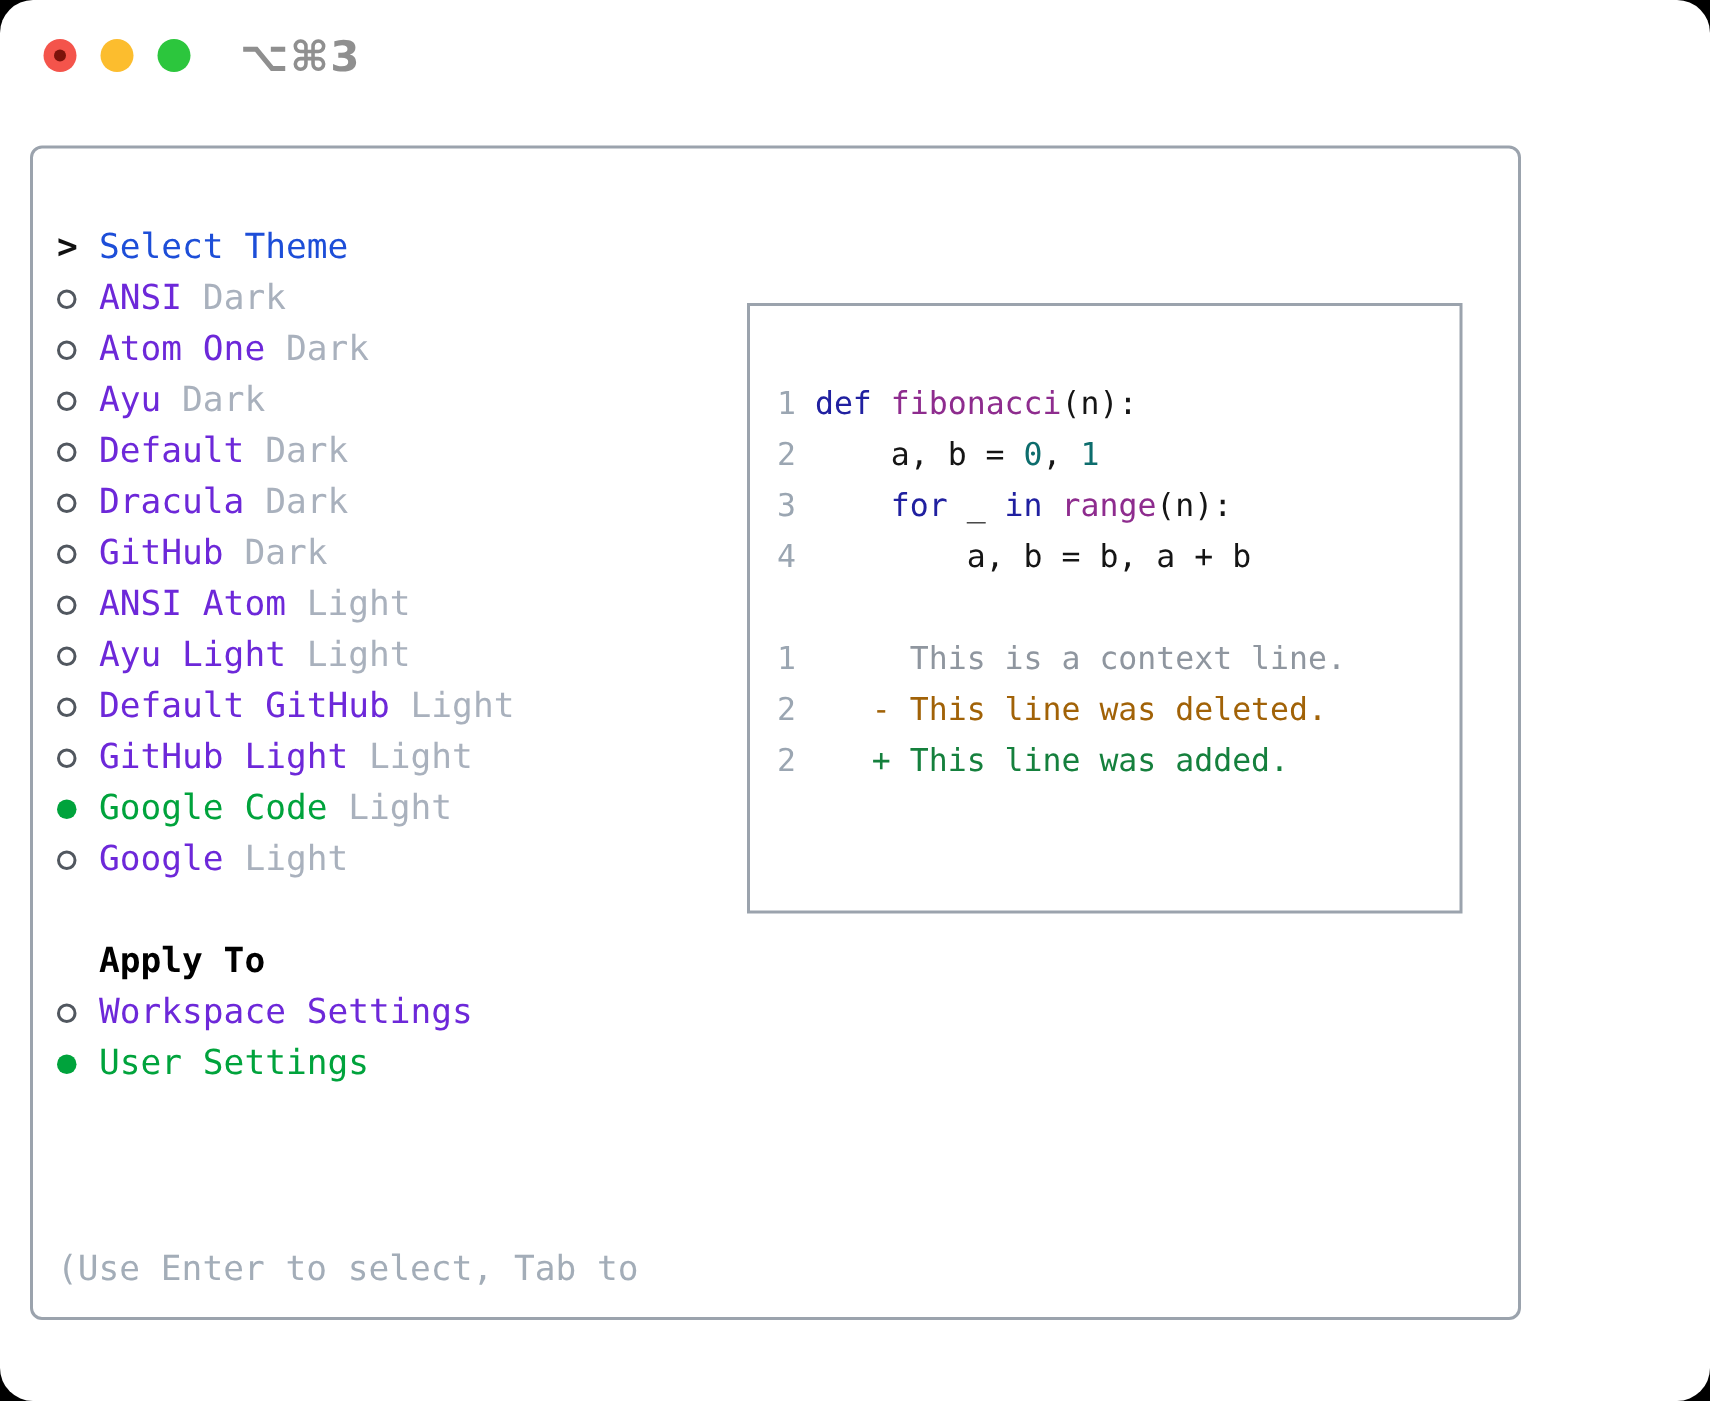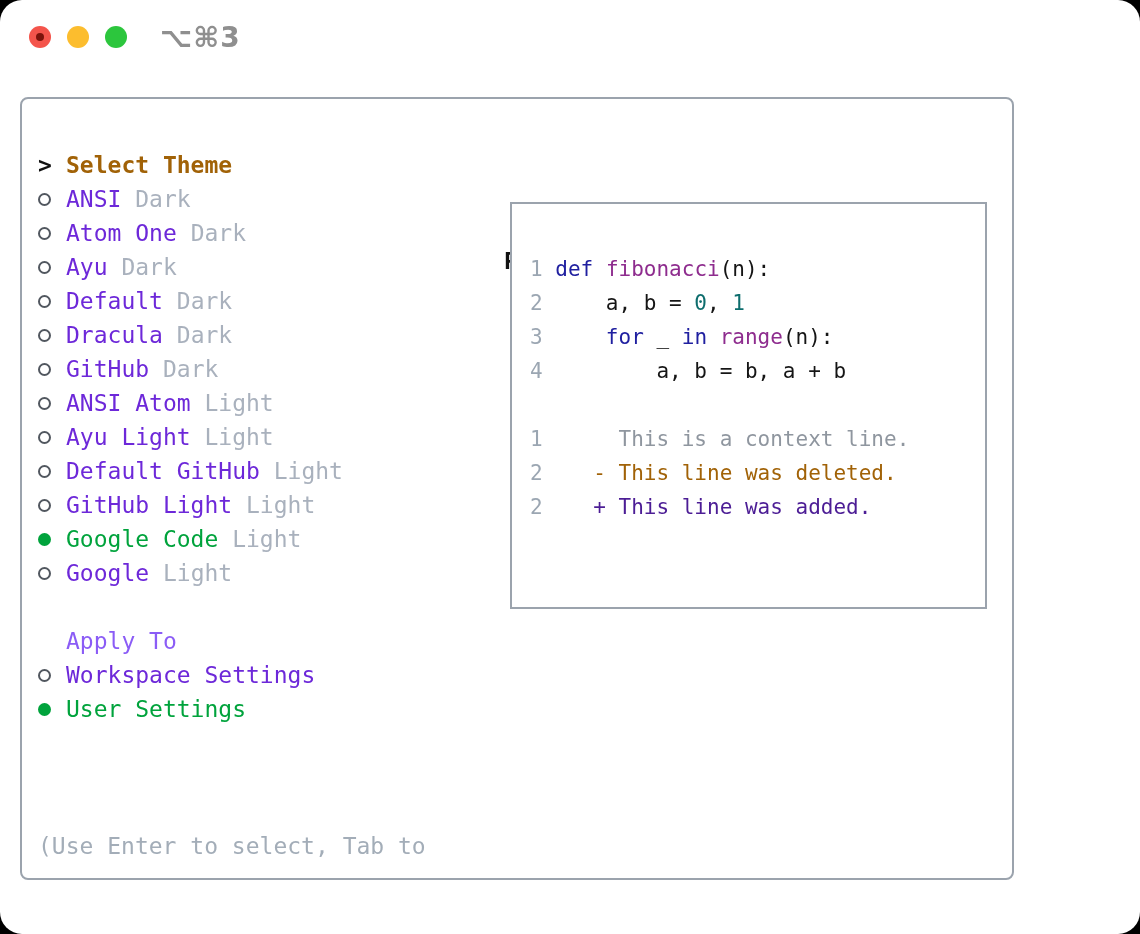--- a/index.html
+++ b/index.html
@@ -40,49 +40,49 @@
     font-size:23px;color:#3a4148;
   }
   .row{height:34px;display:flex;align-items:center;}
   .marker{width:28px;flex:0 0 28px;display:flex;align-items:center;}
   .circle{
     width:13px;height:13px;border-radius:50%;
     border:2px solid #51575f;box-sizing:border-box;
   }
   .circle.filled{border:none;background:#00a33c;}
   .chev{font-weight:bold;color:#111;font-size:23px;}
-  .heading-label{font-weight:bold;color:#a16207;}
+  .heading-label{font-weight:normal;color:#1d4ed8;}
   .item-label{color:#6d28d9;white-space:pre;}
   .item-label.selected{color:#00a33c;}
   .variant{color:#a9b1bd;white-space:pre;}
   .spacer{height:34px;}
   .help{
     margin-top:0;color:#a3adb8;font-size:23px;line-height:34.5px;white-space:pre;
   }
   
   .preview-heading{
     position:absolute;left:482px;top:149px;
     font-size:23px;font-weight:bold;color:#111;
   }
   .preview-box{
-    position:absolute;left:488px;top:103px;width:477px;height:407px;
+    position:absolute;left:476px;top:103px;width:477px;height:407px;
     border:2px solid #9ba3ad;box-sizing:border-box;background:#fff;
     padding:48px 0 0 18px;overflow:hidden;
   }
   .code-line{
     font-size:21px;line-height:34px;height:34px;white-space:pre;color:#151515;
   }
   .num{display:inline-block;width:2ch;color:#9ba6b2;}
   .kw{color:#2020a0;}
   .fn{color:#8e2c8e;}
   .lit{color:#0d6d6d;}
   .pl{color:#151515;}
   .ctx{color:#8f969f;}
   .del{color:#a16207;}
-  .add{color:#4c1d95;margin-top:36px;}
+  .add{color:#15803d;margin-top:36px;}
 </style>
 </head>
 <body>
 
 <div class="window">
 
   <div class="titlebar">
     <div class="traffic red"></div>
     <div class="traffic yellow"></div>
     <div class="traffic green"></div>
@@ -183,21 +183,21 @@
             </span>
             <span class="item-label">Google</span>
             <span class="variant"> Light</span>
           </div>
         </div>
 
       <div class="spacer"></div>
 
       <div class="row">
         <span class="marker"></span>
-        <span class="heading-label" style="font-weight:normal;color:#8b5cf6;">Apply To</span>
+        <span class="heading-label" style="font-weight:bold;color:#000000;">Apply To</span>
       </div>
 
       <div id="apply-items">
           <div class="row">
             <span class="marker">
               <span class="circle"></span>
             </span>
             <span class="item-label">Workspace Settings</span>
           </div>
           <div class="row">

